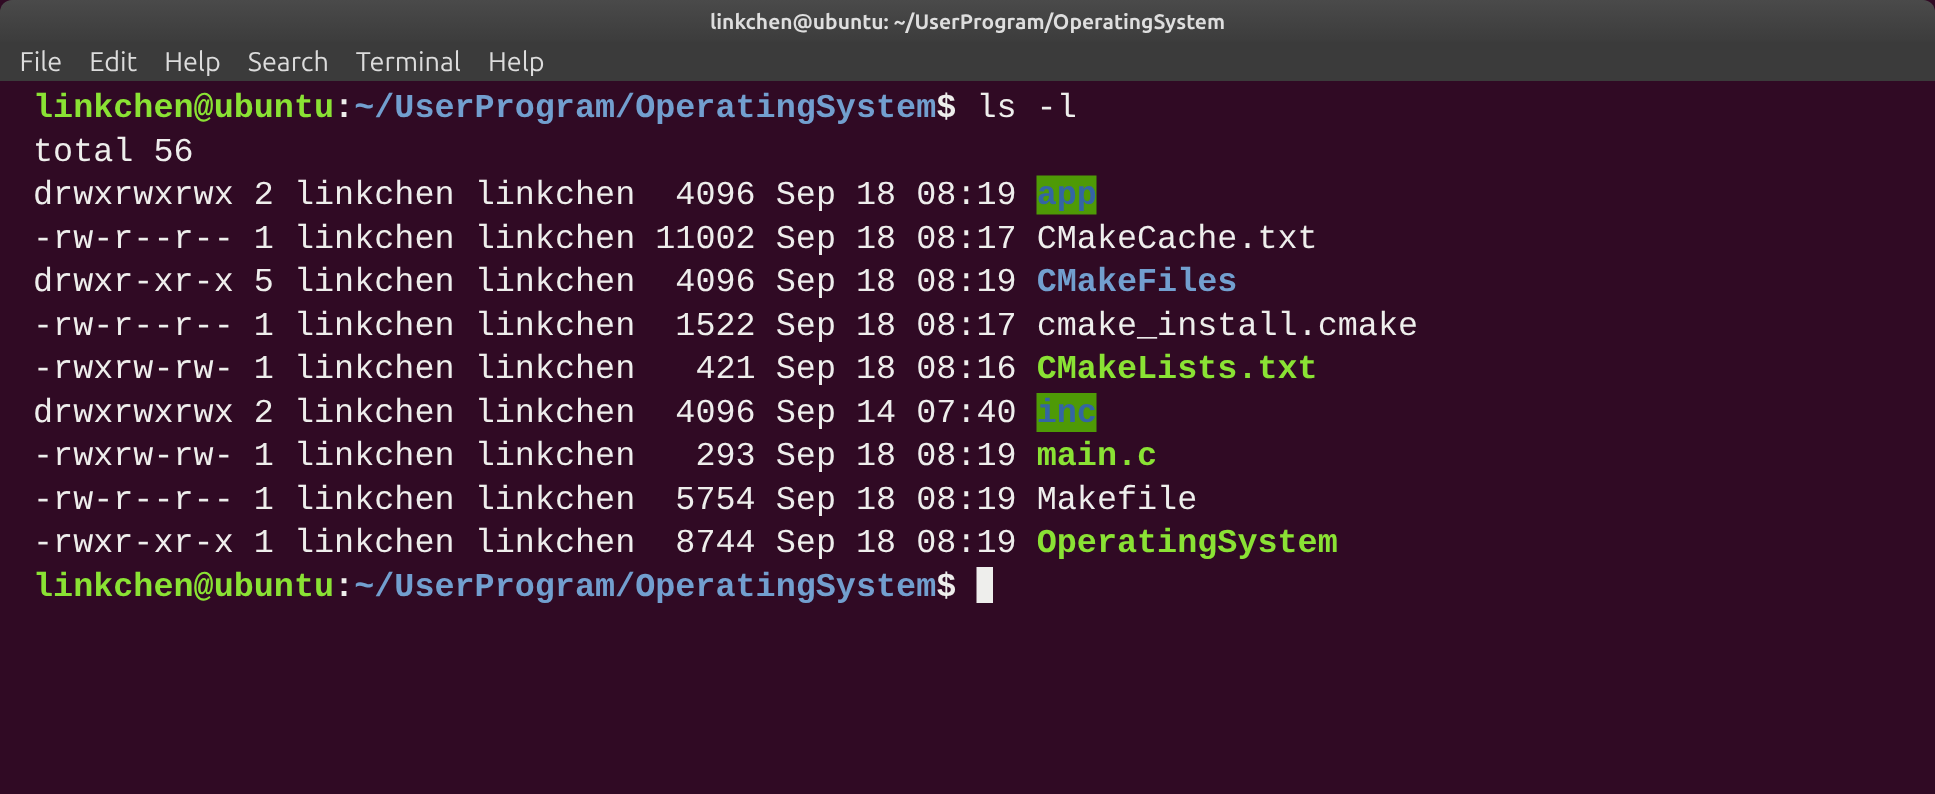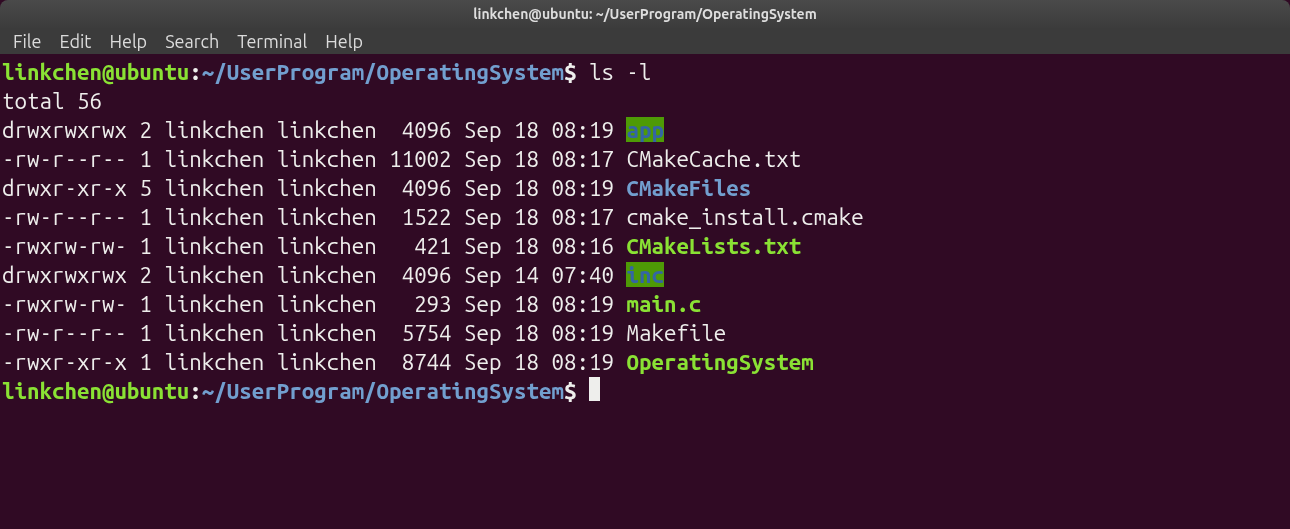--- a/index.html
+++ b/index.html
@@ -33,26 +33,27 @@
       font-family: "Ubuntu", sans-serif;
       font-size: 18px;
       color: #dcdcdc;
       gap: 0;
     }
     .menu-item {
       padding: 3px 9px;
       cursor: pointer;
     }
     .terminal-body {
-      padding: 4px 2px;
+      padding: 4px 22px;
       font-size: 22.3px;
       line-height: 1.3;
       color: #eee;
       white-space: pre;
       letter-spacing: 0;
+      font-family: Liberation Mono, monospace;
     }
     .line { display: block; }
     .prompt-user { color: #8ae234; font-weight: bold; }
     .prompt-path { color: #729fcf; font-weight: bold; }
     .prompt-white { color: #eeeeec; font-weight: bold;}
     .cmd { color: #eeeeec; }
     .total { color: #eeeeec; }
     .perms, .links, .owner, .group, .size, .date { color: #eeeeec; }
     .file-normal { color: #eeeeec; }
     .file-dir-link { color: #729fcf; font-weight: bold; }

